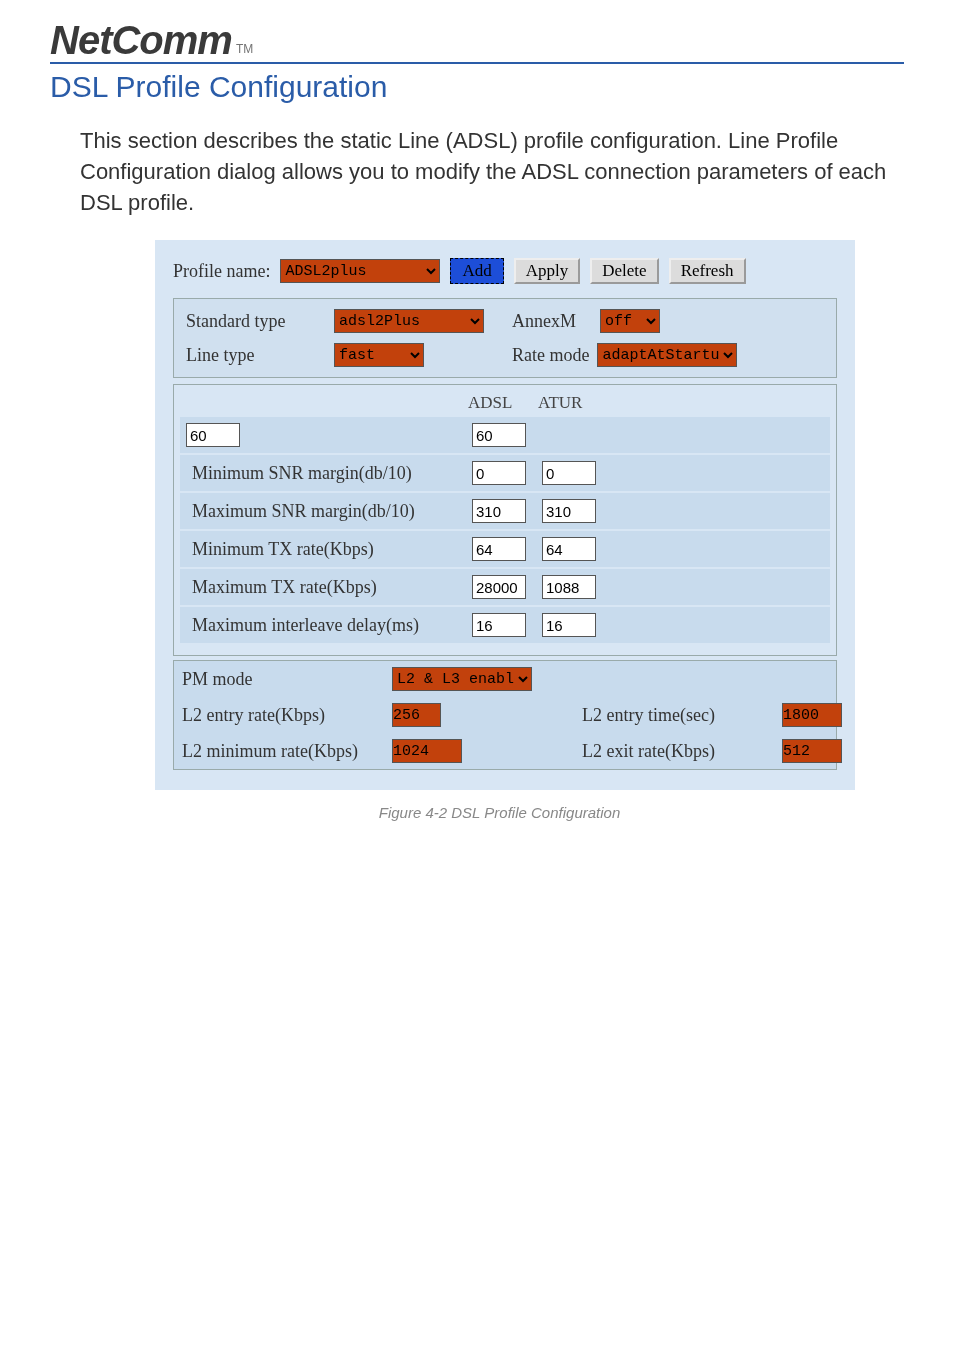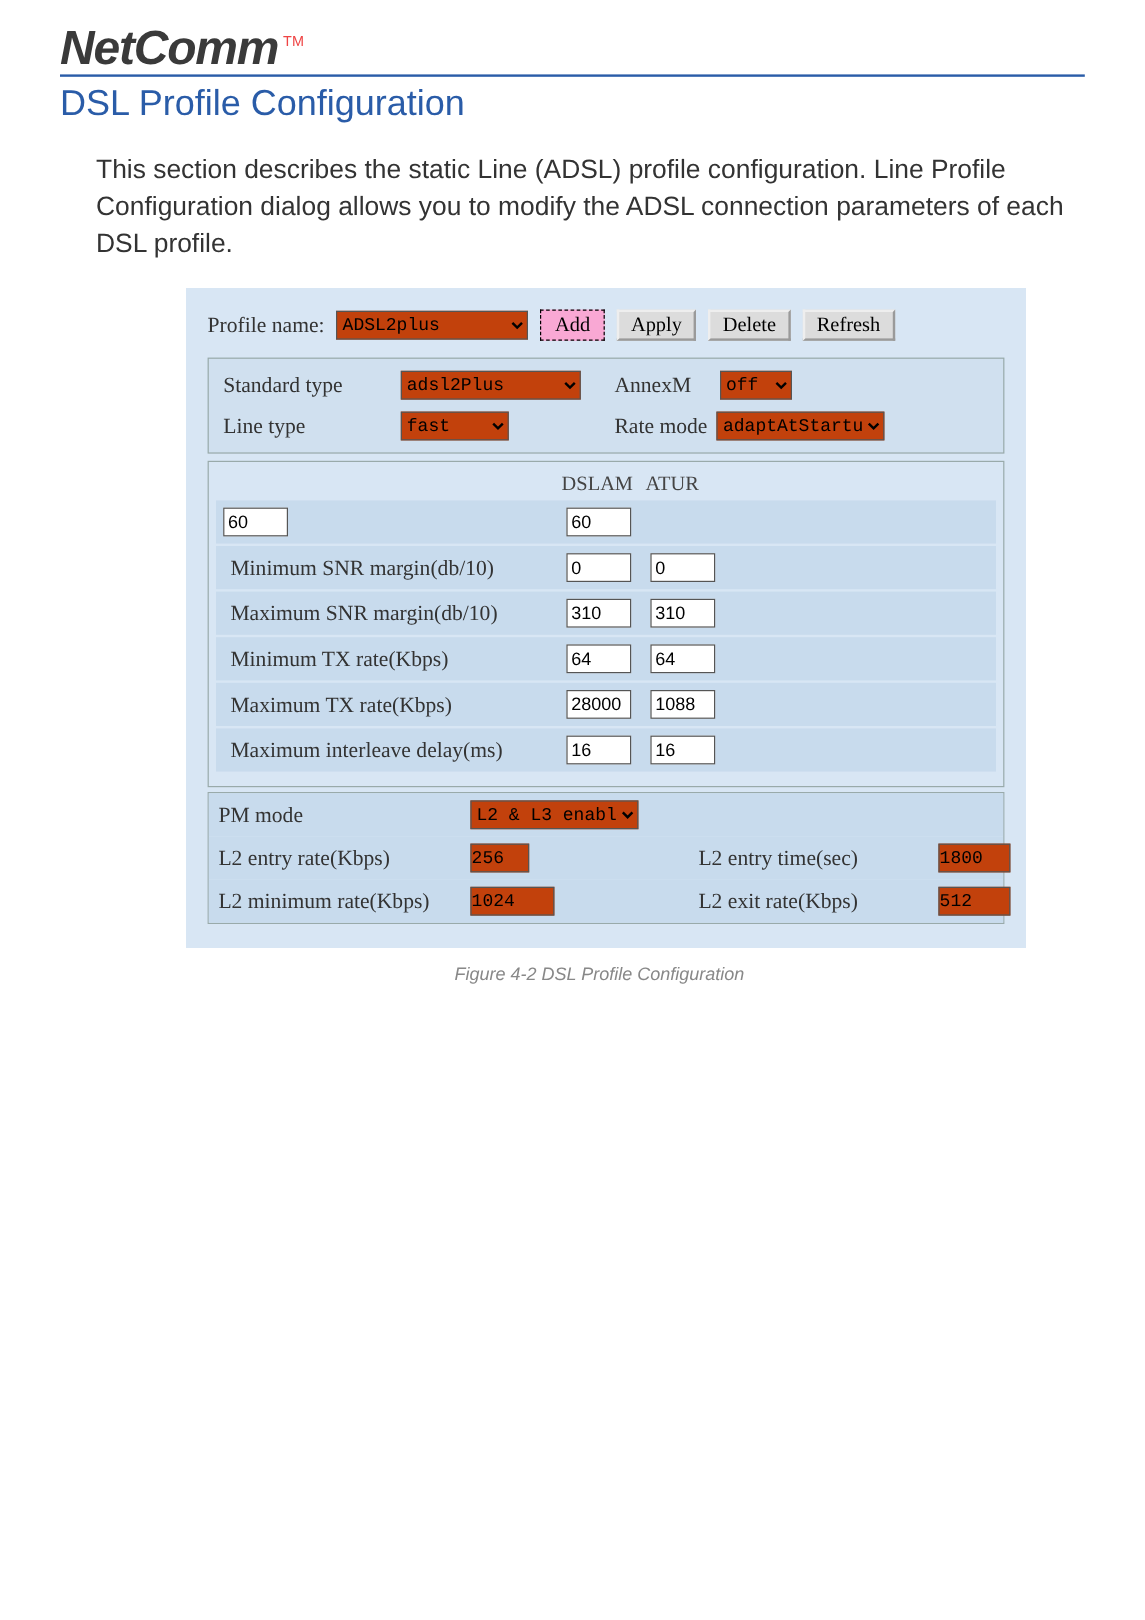--- a/index.html
+++ b/index.html
@@ -25,23 +25,23 @@
     font-family: "Arial Black", Arial, sans-serif;
     font-size: 40px;
     font-weight: 900;
     font-style: italic;
     letter-spacing: -1px;
     color: #3a3a3a;
     line-height: 1;
   }
   .logo-tm {
     font-size: 12px;
-    color: #ef4444;
+    color: #737373;
     margin-left: 4px;
-    margin-bottom: 19px;
+    margin-bottom: 4px;
   }
   .rule {
     border: none;
     border-top: 2px solid #2a5ca8;
     margin: 2px 0 6px 0;
   }
   h1.section-title {
     color: #2a5ca8;
     font-size: 30px;
     font-weight: 400;
@@ -94,21 +94,21 @@
     font-family: "Times New Roman", serif;
     font-size: 17px;
     background: #dcdcdc;
     border: 2px outset #eee;
     padding: 1px 10px;
     cursor: pointer;
   }
   .win-btn.focus {
     border: 1px dashed #000;
     padding: 2px 11px;
-    background: #f9a8d4;
+    background: #1d4ed8;
   }
   .inner-box {
     border: 1px solid #9aa;
     background: #d0e0ef;
   }
   .grid-block {
     display: grid;
     grid-template-columns: 140px 170px auto;
     row-gap: 10px;
     column-gap: 8px;
@@ -251,21 +251,21 @@
             <select class="win-select" style="width:140px">
               <option>adaptAtStartup</option>
             </select>
           </div>
         </div>
       </div>
 
       <div class="hdr-block">
         <div class="hdr-labels">
           <span></span>
-          <span>DSLAM</span>
+          <span>ADSL</span>
           <span>ATUR</span>
         </div>
         <div class="params" id="param-rows">
             <div class="param-row">
               <input class="small-input" value="60" style="">
               <input class="small-input" value="60" style="">
             </div>
             <div class="param-row">
               <span class="label-cell">Minimum SNR margin(db/10)</span>
               <input class="small-input" value="0" style="">

